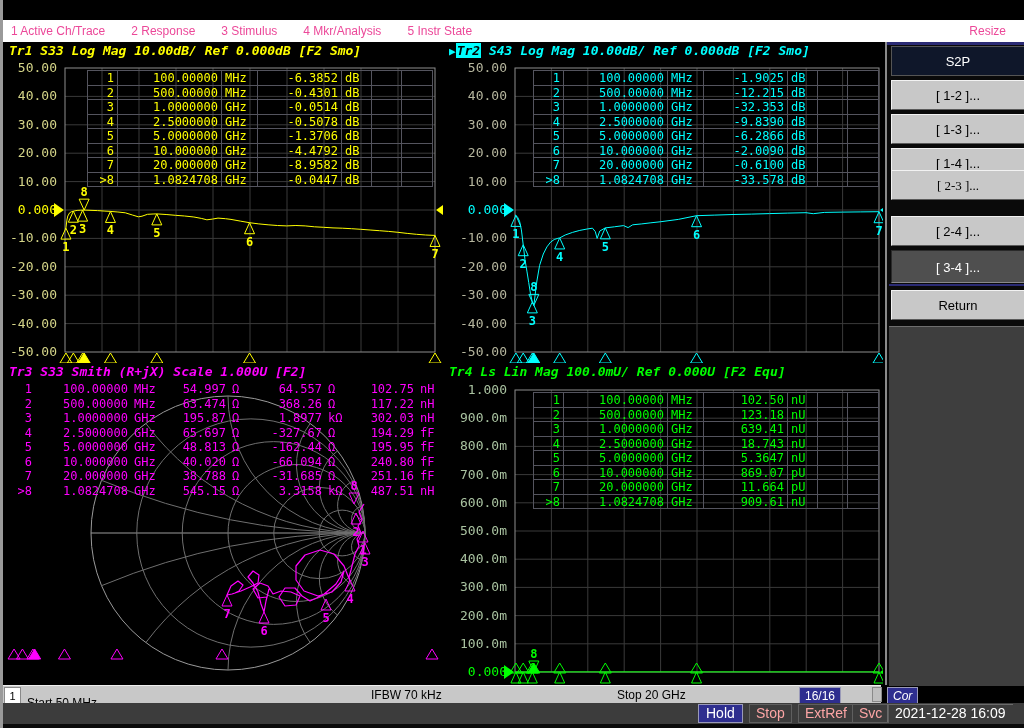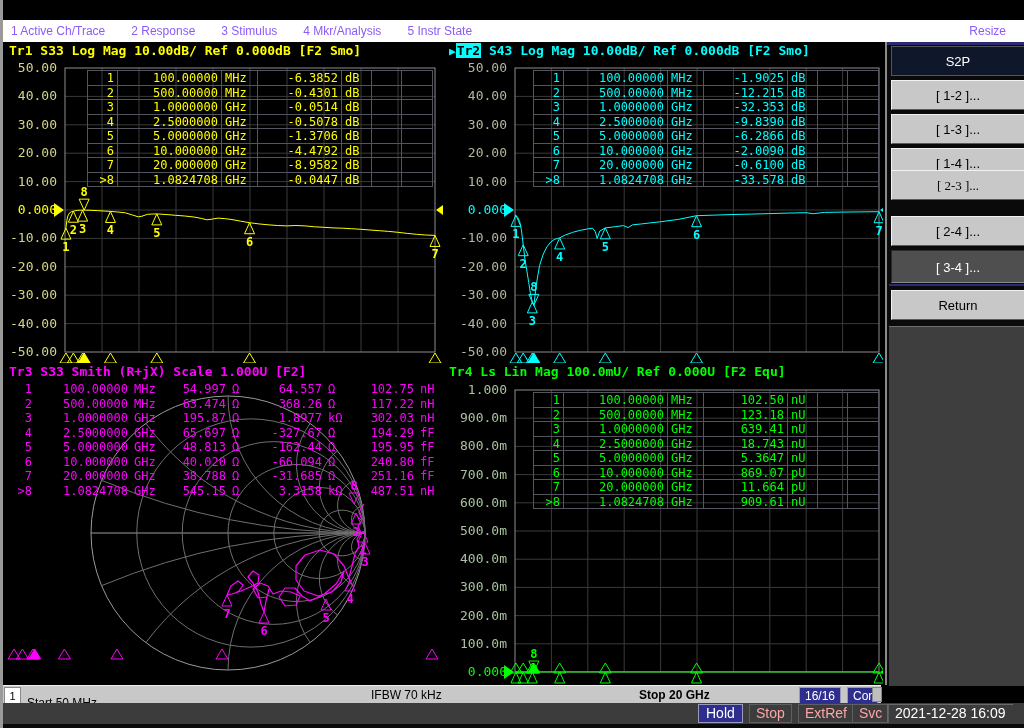--- a/index.html
+++ b/index.html
@@ -1,31 +1,31 @@
 <!DOCTYPE html>
 <html><head>
 <meta charset="utf-8">
 <style>
   html,body{margin:0;padding:0;background:#555;}
   .win{position:relative;width:1024px;height:728px;background:#000;overflow:hidden;
        font-family:"Liberation Sans",sans-serif;border-left:3px solid #9a9a9a;box-sizing:border-box;}
   .titlebar{position:absolute;left:0;top:0;width:100%;height:20px;background:#fff;color:#000;
             font-size:12px;line-height:20px;padding-left:8px;box-sizing:border-box;}
-  .menubar{position:absolute;left:0;top:20px;width:100%;height:22px;background:#fff;color:#8b5cf6;
+  .menubar{position:absolute;left:0;top:20px;width:100%;height:22px;background:#fff;color:#ec4899;
            font-size:12px;line-height:22px;display:flex;gap:26px;padding-left:8px;box-sizing:border-box;}
   .menubar .mi{cursor:default;}
   .menubar .resize{margin-left:auto;margin-right:18px;}
   .screen{position:absolute;left:0;top:42px;width:880px;height:643px;background:#000;}
   .panel{position:absolute;overflow:hidden;}
   #p-tr1{left:0;top:0;width:440px;height:321px;}
   #p-tr2{left:440px;top:0;width:440px;height:321px;}
   #p-tr3{left:0;top:321px;width:440px;height:322px;}
   #p-tr4{left:440px;top:321px;width:440px;height:322px;}
   .phead{position:absolute;left:6px;top:1px;font-family:"DejaVu Sans Mono",monospace;
-         font-size:13px;font-weight:bold;white-space:pre;z-index:5;}
+         font-size:13px;font-weight:bold;white-space:pre;z-index:5;font-style:italic;}
   .phead.y{color:#ffff00}.phead.c{color:#00ffff}.phead.m{color:#ff00ff}.phead.g{color:#00ff00}
   .phead .chip{background:#00ffff;color:#000;padding:0 1px;}
   .phead .arr{color:#00ffff;font-size:11px;}
   .plot{position:absolute;left:0;top:0;z-index:1;}
   .yticks div{position:absolute;font-family:"DejaVu Sans Mono",monospace;font-size:13px;
               text-align:right;white-space:pre;z-index:2;}
   .mtable{position:absolute;display:grid;z-index:6;font-family:"DejaVu Sans Mono",monospace;
           font-size:12px;grid-auto-rows:14.5px;line-height:14.5px;}
   .mtable .cell{white-space:pre;overflow:visible;}
   .mtable.bordered{border-top:1px solid #54545e;border-left:1px solid #54545e;}
@@ -575,23 +575,23 @@
           <div class="cell ral"></div>
           <div class="cell lal"></div>
         </div>
     </section>
   </div>
 
   <div class="chbar">
     <span class="chbox" style="position:absolute;">1</span>
     <span style="left:24px;margin-top:8px;">Start 50 MHz</span>
     <span style="left:368px;">IFBW 70 kHz</span>
-    <span style="left:636px;font-weight:bold;">Stop 20 GHz</span>
+    <span style="left:614px;">Stop 20 GHz</span>
     <span class="badge" style="left:796px;">16/16</span>
-    <span class="badge" style="left:844px;">Cor</span>
+    <span class="badge" style="left:884px;font-style:italic;">Cor</span>
     <span class="graybox"></span>
   </div>
 
   <div class="botbar">
     <span class="bb-hold" style="left:695px;">Hold</span>
     <span class="bb-dim" style="left:746px;">Stop</span>
     <span class="bb-dim" style="left:795px;">ExtRef</span>
     <span class="bb-dim" style="left:849px;">Svc</span>
     <span class="bb-date" style="left:884px;">2021-12-28 16:09</span>
   </div>

